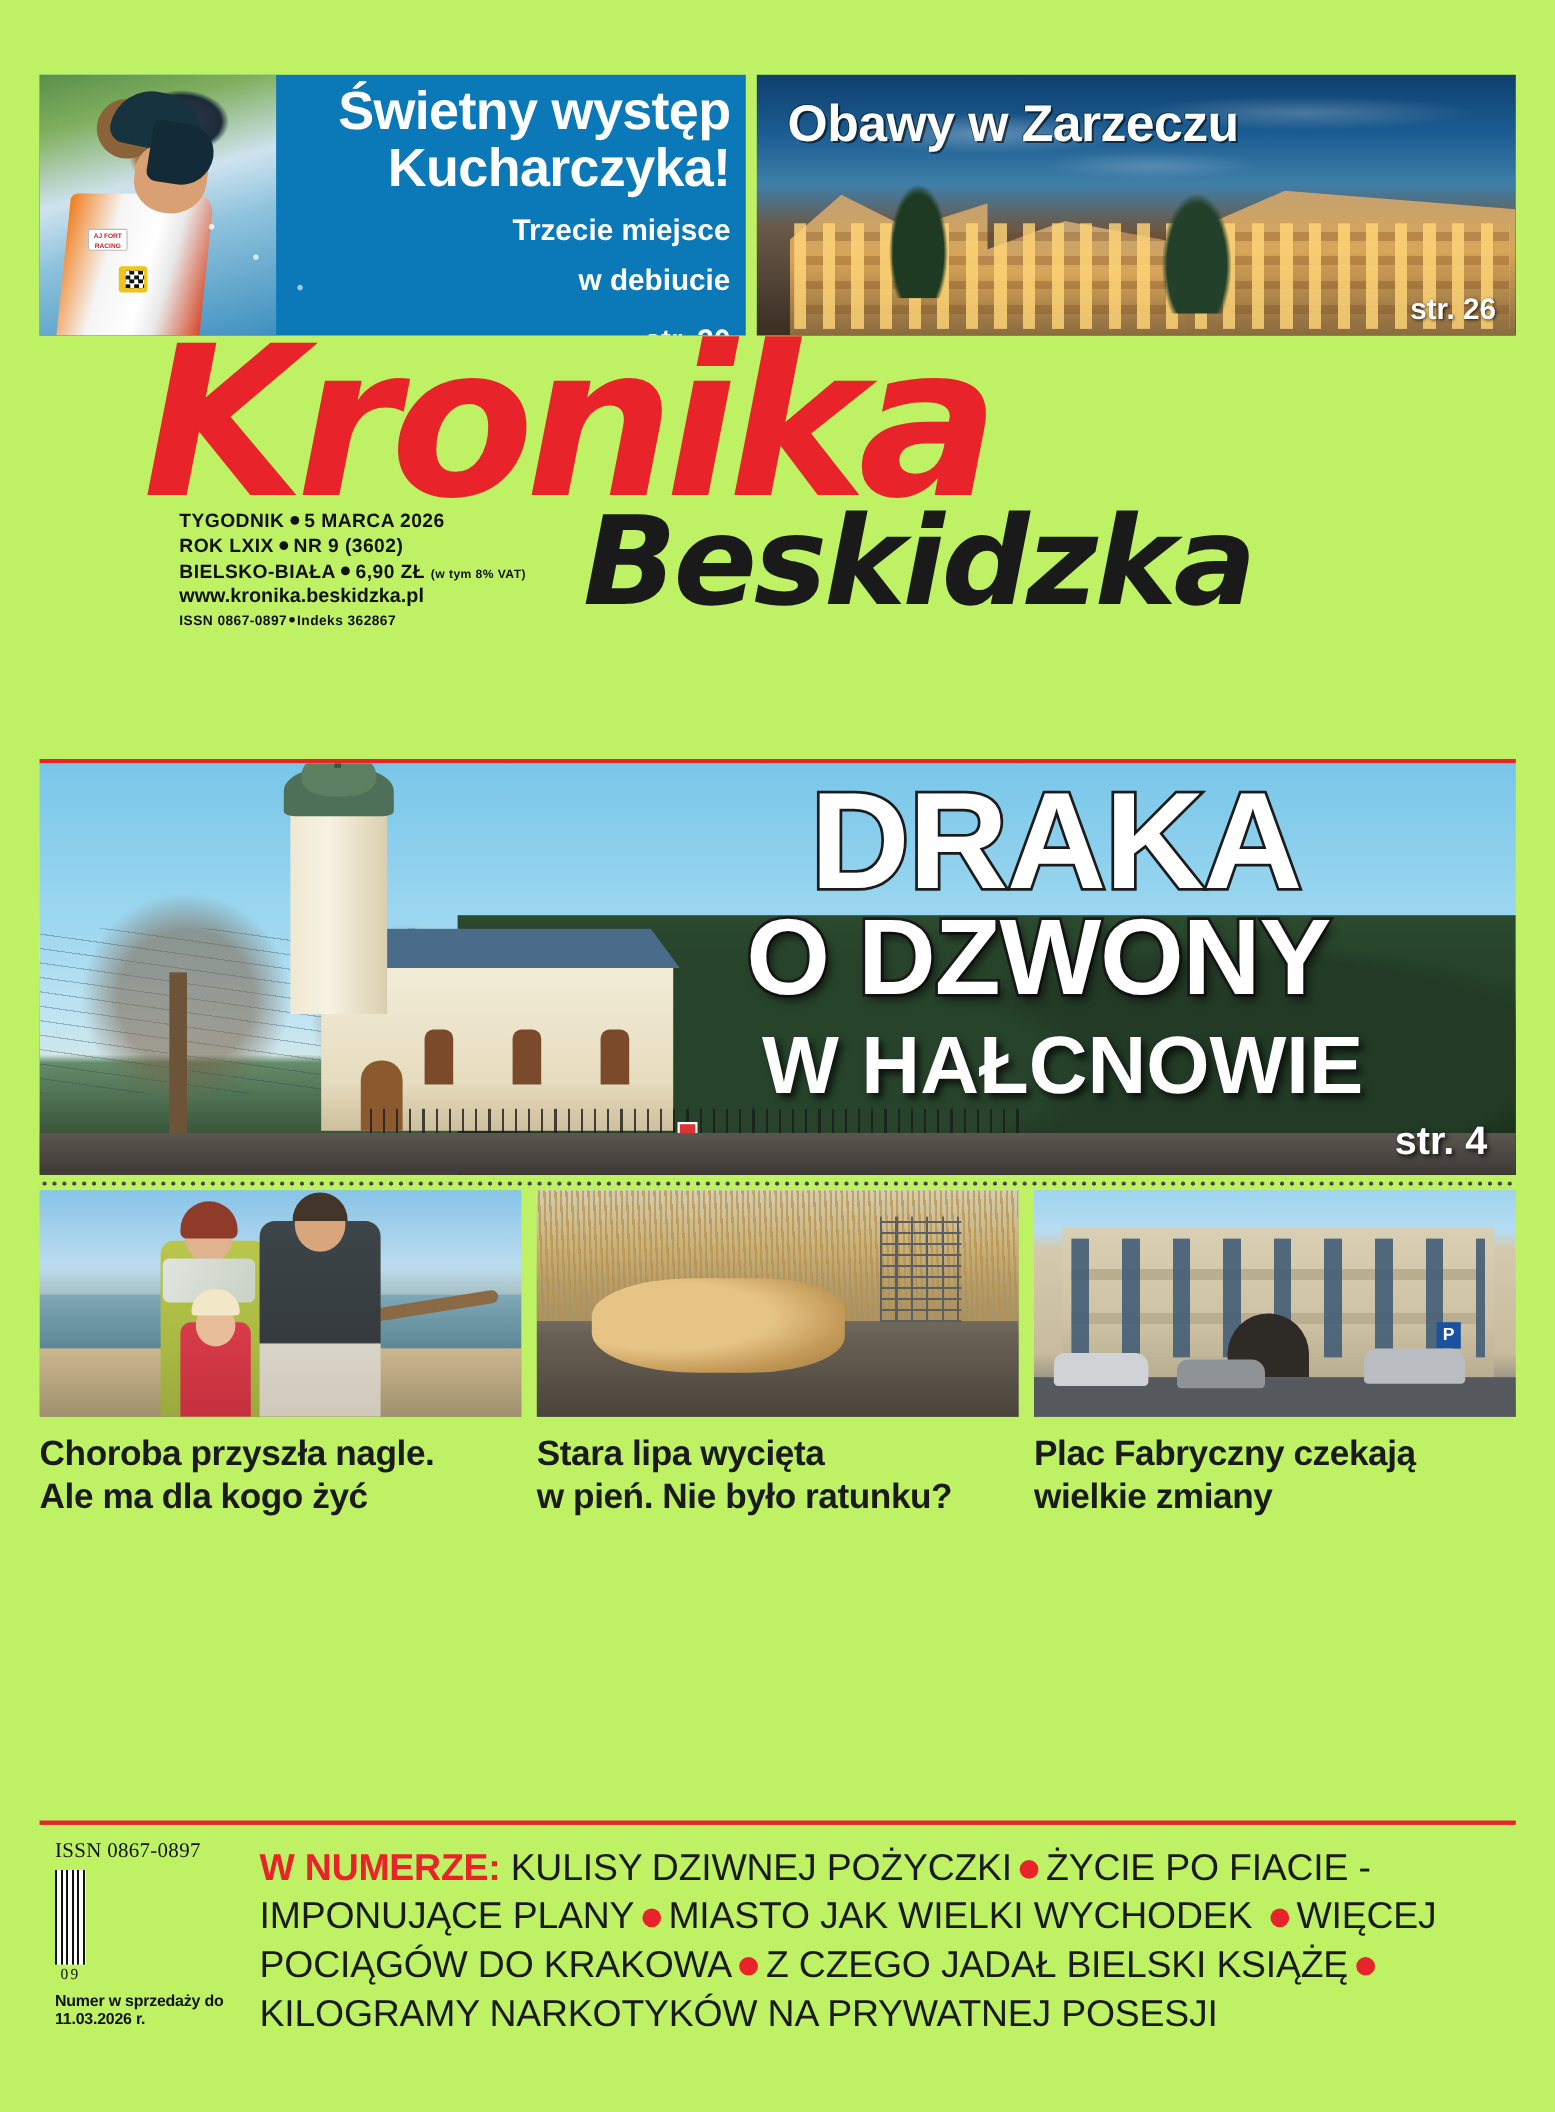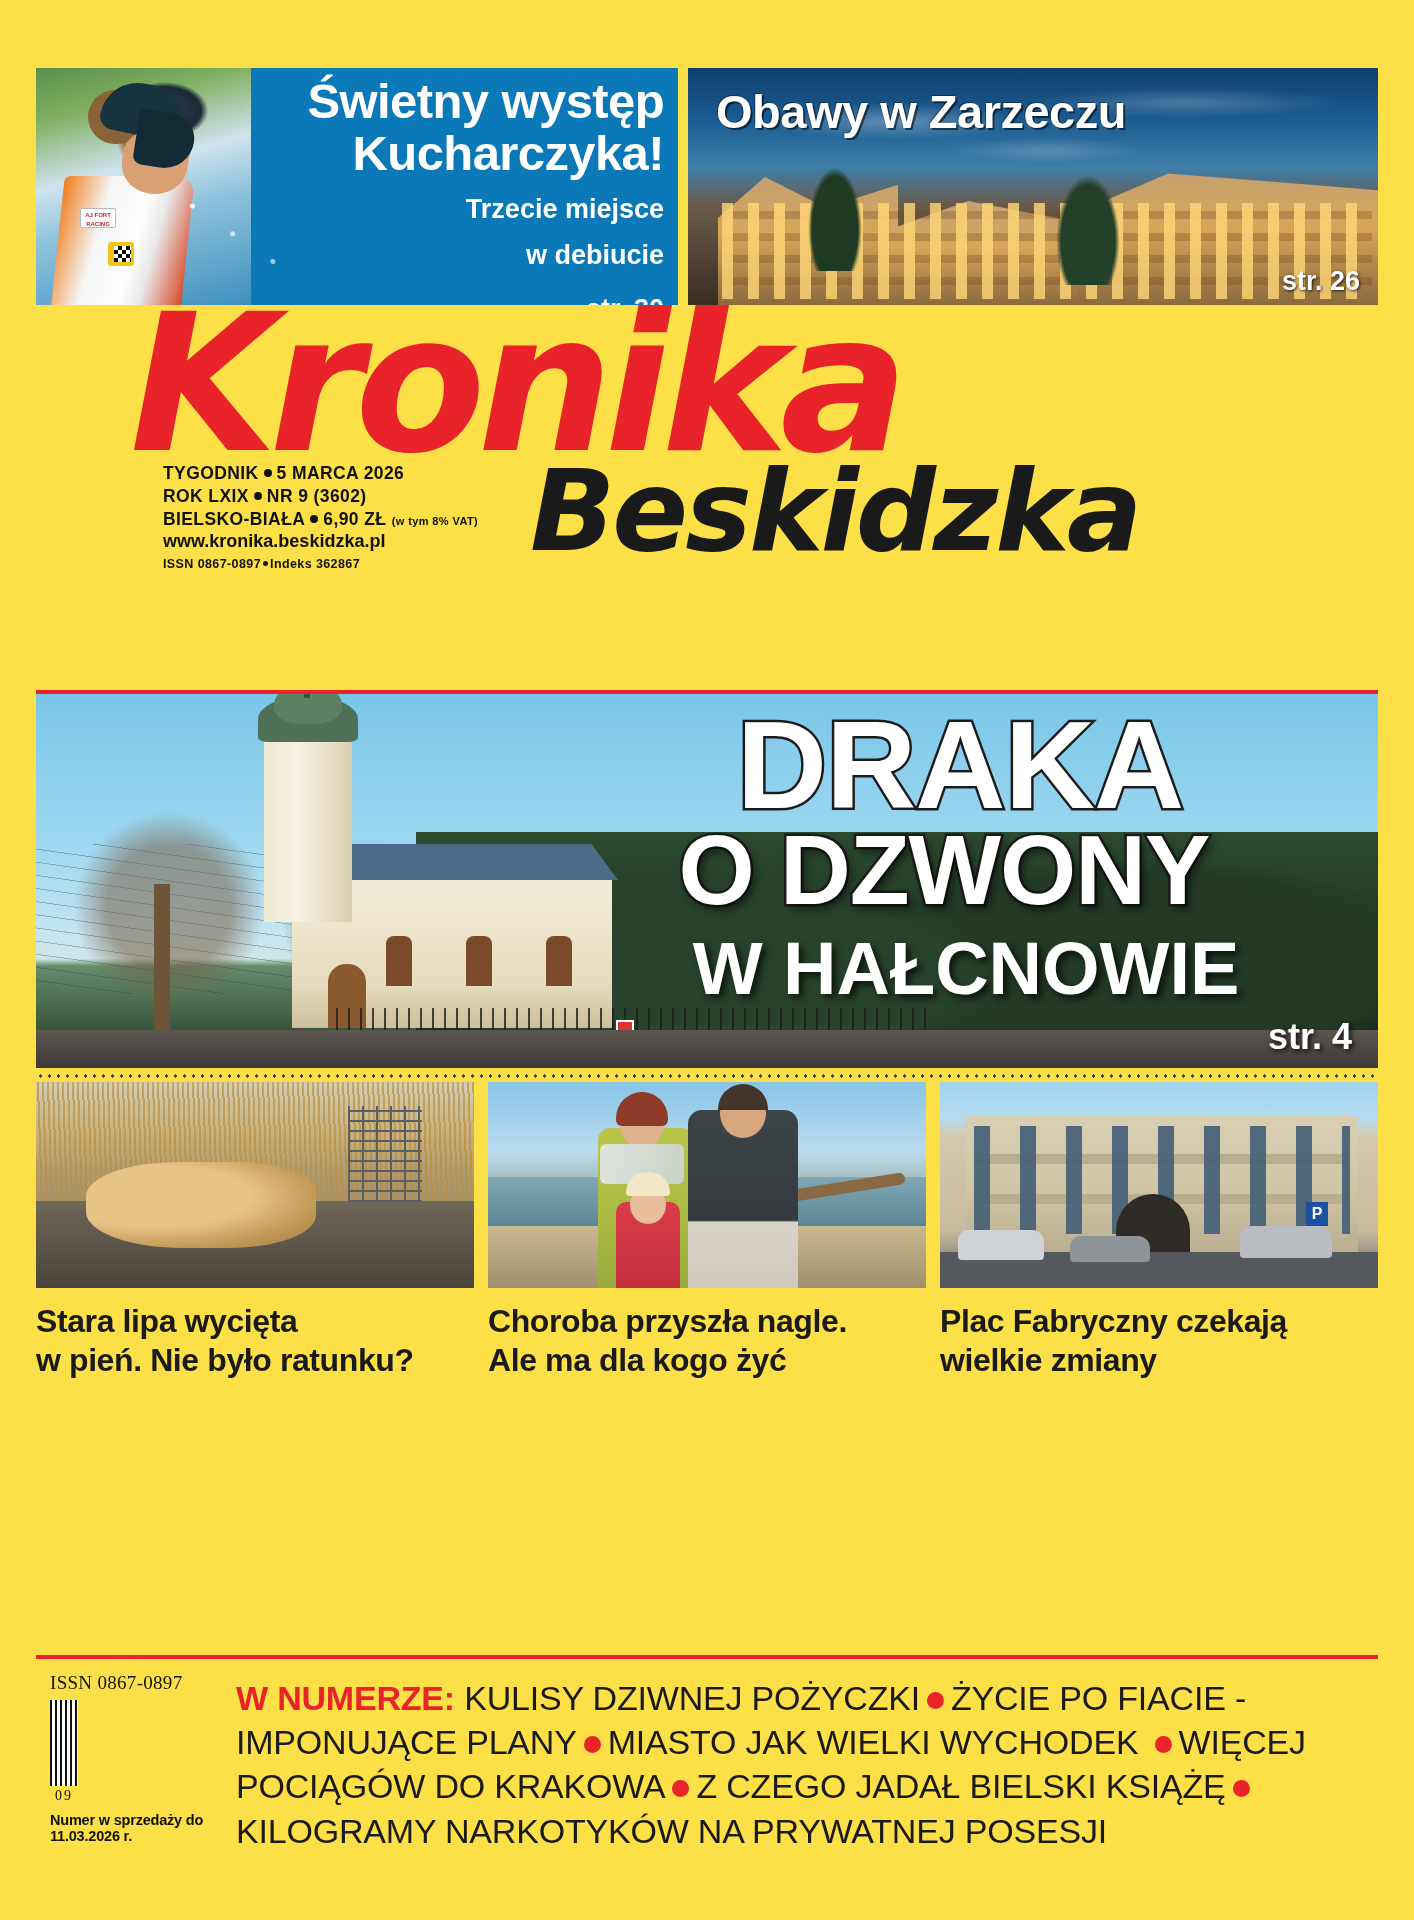--- a/index.html
+++ b/index.html
@@ -2,21 +2,21 @@
 <html><head>
 <meta charset="utf-8">
 <style>
   * { box-sizing: border-box; margin: 0; padding: 0; }
   html, body {
     width: 1414px; height: 1920px;
     background: #ffffff;
     font-family: "Liberation Sans", sans-serif;
     overflow: hidden;
   }
-  .page { position: relative; width: 1414px; height: 1920px; background:#fde047; }
+  .page { position: relative; width: 1414px; height: 1920px; background:#bef264; }
 
   
   .teasers { position:absolute; left:36px; top:68px; width:1342px; height:237px; display:flex; gap:10px; }
 
   .teaser-left { position:relative; width:642px; height:237px; background:#0b79b8; overflow:hidden; }
   .teaser-left .photo {
     position:absolute; left:0; top:0; width:215px; height:237px;
     background:
       radial-gradient(ellipse 60px 40px at 60% 18%, #2c3c4e 0%, #1d2a38 60%, transparent 72%),
       radial-gradient(ellipse 46px 52px at 52% 28%, #c79a63 0%, #a8794a 55%, transparent 70%),
@@ -365,33 +365,20 @@
       <div class="hl-line3">W HAŁCNOWIE</div>
       <div class="hl-str">str. 4</div>
     </div>
   </div>
 
   <div class="dotted" style="top:1074px;"></div>
 
   <div class="trio">
 
     <div class="col">
-      <div class="thumb th1">
-        <div class="reeds"></div>
-        <div class="crane"></div>
-        <div class="ground"></div>
-        <div class="log"></div>
-      </div>
-      <div class="cap">
-        <div>Stara lipa wycięta</div>
-        <div>w pień. Nie było ratunku?</div>
-      </div>
-    </div>
-
-    <div class="col">
       <div class="thumb th2">
         <div class="sea"></div>
         <div class="sand"></div>
         <div class="rail"></div>
         <div class="woman"></div>
         <div class="woman-head"></div>
         <div class="woman-hair"></div>
         <div class="scarf"></div>
         <div class="man"></div>
         <div class="man-head"></div>
@@ -400,20 +387,33 @@
         <div class="child-head"></div>
         <div class="child-hat"></div>
       </div>
       <div class="cap">
         <div>Choroba przyszła nagle.</div>
         <div>Ale ma dla kogo żyć</div>
       </div>
     </div>
 
     <div class="col">
+      <div class="thumb th1">
+        <div class="reeds"></div>
+        <div class="crane"></div>
+        <div class="ground"></div>
+        <div class="log"></div>
+      </div>
+      <div class="cap">
+        <div>Stara lipa wycięta</div>
+        <div>w pień. Nie było ratunku?</div>
+      </div>
+    </div>
+
+    <div class="col">
       <div class="thumb th3">
         <div class="facade"></div>
         <div class="wins"></div>
         <div class="arch"></div>
         <div class="psign">P</div>
         <div class="road"></div>
         <div class="car1"></div>
         <div class="car3"></div>
         <div class="car2"></div>
       </div>

